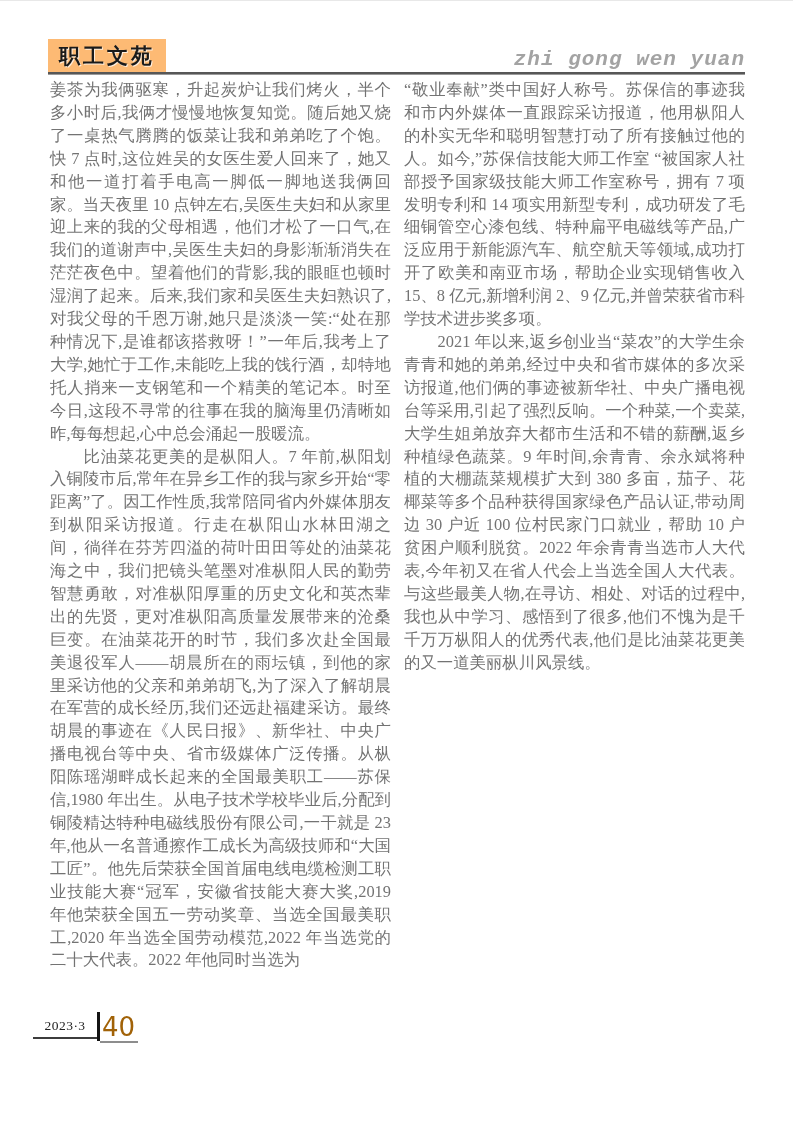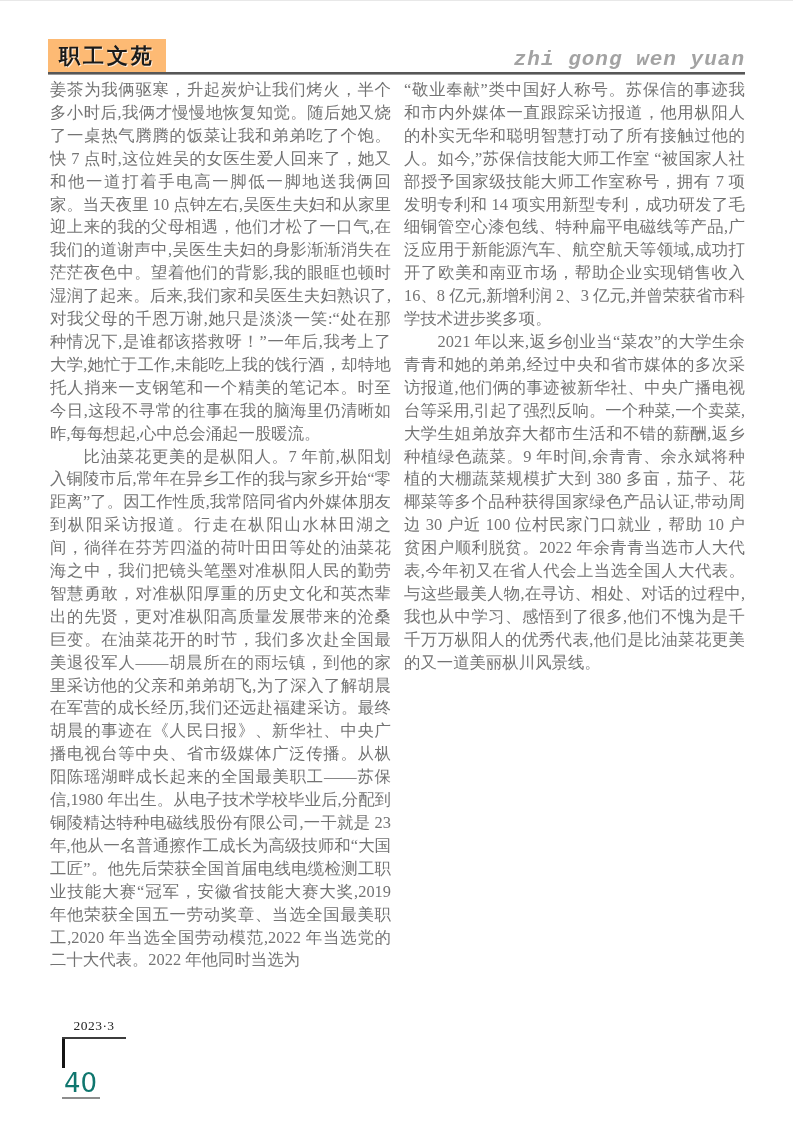--- a/index.html
+++ b/index.html
@@ -71,24 +71,23 @@
     text-align: right;
     padding-right: 10px;
     margin-top: 6px;
     font-size: 16.4px;
     letter-spacing: 2px;
   }
 
   
   .footer {
     position: absolute;
-    left: 62px; top: 1011px;
+    left: 33px; top: 1011px;
     display: flex;
     align-items: flex-start;
-    flex-direction: column;
   }
   .issue-wrap {
     width: 64px;
     text-align: center;
     font-size: 13.5px;
     color: #222;
     padding: 3px 0 3px 0;
     margin-top: 3px;
     border-bottom: 2px solid #3c3c3c;
     letter-spacing: 0.5px;
@@ -100,41 +99,41 @@
   }
   .page-num-wrap {
     border-bottom: 2px solid #8d8d8d;
     padding: 0 3px 0 2px;
     margin-top: 1px;
   }
   .page-num {
     font-family: "DejaVu Sans", "Liberation Sans", sans-serif;
     font-size: 26px;
     line-height: 28px;
-    color: #0f766e;
+    color: #a16207;
   }
 </style>
 </head>
 <body>
 
 <div class="page">
 
   <div class="header">
     <span class="header-title-box">职工文苑</span>
     <span class="header-pinyin">zhi gong wen yuan</span>
   </div>
   <div class="header-rule"></div>
 
   <div class="columns">
     <div class="col">
       <p>姜茶为我俩驱寒，升起炭炉让我们烤火，半个多小时后,我俩才慢慢地恢复知觉。随后她又烧了一桌热气腾腾的饭菜让我和弟弟吃了个饱。快 7 点时,这位姓吴的女医生爱人回来了，她又和他一道打着手电高一脚低一脚地送我俩回家。当天夜里 10 点钟左右,吴医生夫妇和从家里迎上来的我的父母相遇，他们才松了一口气,在我们的道谢声中,吴医生夫妇的身影渐渐消失在茫茫夜色中。望着他们的背影,我的眼眶也顿时湿润了起来。后来,我们家和吴医生夫妇熟识了,对我父母的千恩万谢,她只是淡淡一笑:“处在那种情况下,是谁都该搭救呀！”一年后,我考上了大学,她忙于工作,未能吃上我的饯行酒，却特地托人捎来一支钢笔和一个精美的笔记本。时至今日,这段不寻常的往事在我的脑海里仍清晰如昨,每每想起,心中总会涌起一股暖流。</p>
       <p class="indent">比油菜花更美的是枞阳人。7 年前,枞阳划入铜陵市后,常年在异乡工作的我与家乡开始“零距离”了。因工作性质,我常陪同省内外媒体朋友到枞阳采访报道。行走在枞阳山水林田湖之间，徜徉在芬芳四溢的荷叶田田等处的油菜花海之中，我们把镜头笔墨对准枞阳人民的勤劳智慧勇敢，对准枞阳厚重的历史文化和英杰辈出的先贤，更对准枞阳高质量发展带来的沧桑巨变。在油菜花开的时节，我们多次赴全国最美退役军人——胡晨所在的雨坛镇，到他的家里采访他的父亲和弟弟胡飞,为了深入了解胡晨在军营的成长经历,我们还远赴福建采访。最终胡晨的事迹在《人民日报》、新华社、中央广播电视台等中央、省市级媒体广泛传播。从枞阳陈瑶湖畔成长起来的全国最美职工——苏保信,1980 年出生。从电子技术学校毕业后,分配到铜陵精达特种电磁线股份有限公司,一干就是 23 年,他从一名普通擦作工成长为高级技师和“大国工匠”。他先后荣获全国首届电线电缆检测工职业技能大赛“冠军，安徽省技能大赛大奖,2019 年他荣获全国五一劳动奖章、当选全国最美职工,2020 年当选全国劳动模范,2022 年当选党的二十大代表。2022 年他同时当选为</p>
     </div>
     <div class="col">
-      <p>“敬业奉献”类中国好人称号。苏保信的事迹我和市内外媒体一直跟踪采访报道，他用枞阳人的朴实无华和聪明智慧打动了所有接触过他的人。如今,”苏保信技能大师工作室 “被国家人社部授予国家级技能大师工作室称号，拥有 7 项发明专利和 14 项实用新型专利，成功研发了毛细铜管空心漆包线、特种扁平电磁线等产品,广泛应用于新能源汽车、航空航天等领域,成功打开了欧美和南亚市场，帮助企业实现销售收入 16、8 亿元,新增利润 2、3 亿元,并曾荣获省市科学技术进步奖多项。</p>
+      <p>“敬业奉献”类中国好人称号。苏保信的事迹我和市内外媒体一直跟踪采访报道，他用枞阳人的朴实无华和聪明智慧打动了所有接触过他的人。如今,”苏保信技能大师工作室 “被国家人社部授予国家级技能大师工作室称号，拥有 7 项发明专利和 14 项实用新型专利，成功研发了毛细铜管空心漆包线、特种扁平电磁线等产品,广泛应用于新能源汽车、航空航天等领域,成功打开了欧美和南亚市场，帮助企业实现销售收入 15、8 亿元,新增利润 2、9 亿元,并曾荣获省市科学技术进步奖多项。</p>
       <p class="indent">2021 年以来,返乡创业当“菜农”的大学生余青青和她的弟弟,经过中央和省市媒体的多次采访报道,他们俩的事迹被新华社、中央广播电视台等采用,引起了强烈反响。一个种菜,一个卖菜,大学生姐弟放弃大都市生活和不错的薪酬,返乡种植绿色蔬菜。9 年时间,余青青、余永斌将种植的大棚蔬菜规模扩大到 380 多亩，茄子、花椰菜等多个品种获得国家绿色产品认证,带动周边 30 户近 100 位村民家门口就业，帮助 10 户贫困户顺利脱贫。2022 年余青青当选市人大代表,今年初又在省人代会上当选全国人大代表。与这些最美人物,在寻访、相处、对话的过程中,我也从中学习、感悟到了很多,他们不愧为是千千万万枞阳人的优秀代表,他们是比油菜花更美的又一道美丽枞川风景线。</p>
     </div>
   </div>
 
   <div class="footer">
     <div class="issue-wrap">2023·3</div>
     <div class="footer-divider"></div>
     <div class="page-num-wrap">
       <span class="page-num">40</span>
     </div>

